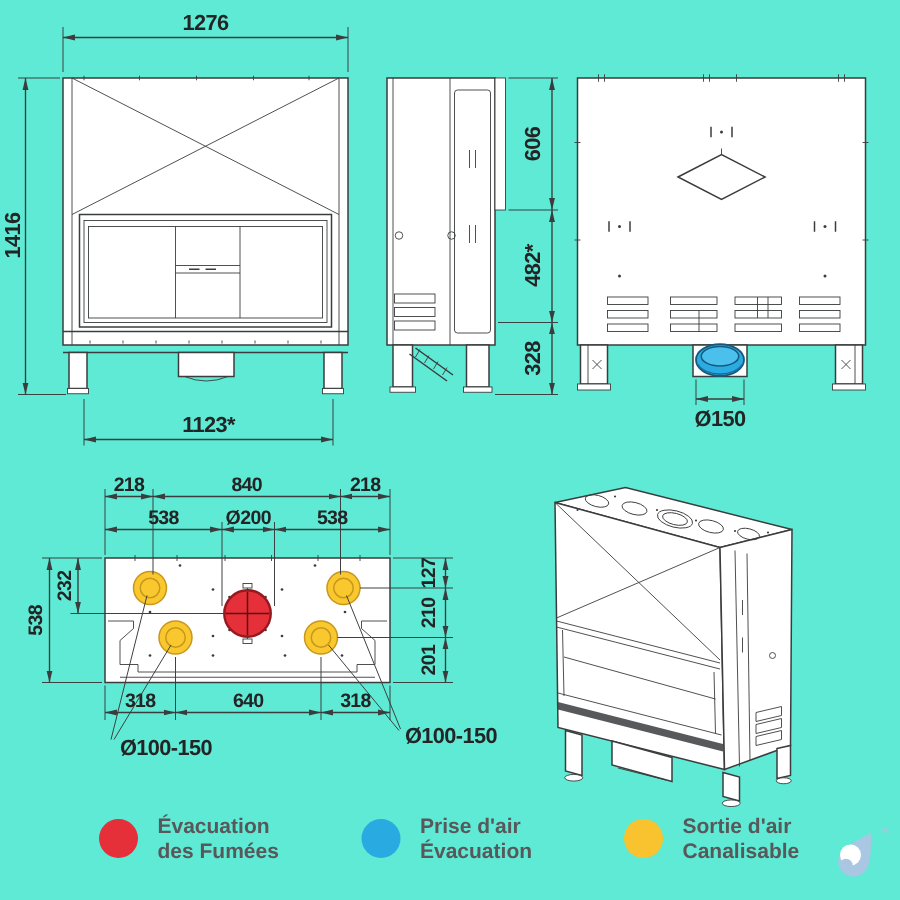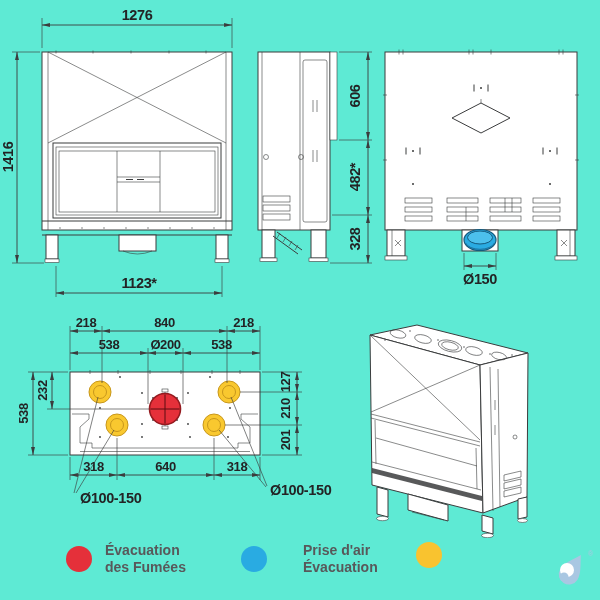--- a/index.html
+++ b/index.html
@@ -408,29 +408,33 @@
 </svg>
 
 <div>
   <div class="legend-item" style="left:66px;">
     <span class="dot c-red"></span>
     <div class="lbl">
       <span>Évacuation</span><br>
       <span>des Fumées</span>
     </div>
   </div>
-  <div class="legend-item" style="left:241px;gap:23px;">
+  <div class="legend-item" style="left:241px;">
     <span class="dot c-blue"></span>
     <div class="lbl">
       <span>Prise d'air</span><br>
       <span>Évacuation</span>
     </div>
   </div>
   <div class="legend-item" style="left:416px;">
     <span class="dot c-yellow"></span>
+    <div class="lbl">
+      <span>Sortie d'air</span><br>
+      <span>Canalisable</span>
+    </div>
   </div>
 </div>
 
 <svg width="52" height="58" viewBox="548 540 52 58" style="position:absolute;left:548px;top:540px;">
   <path transform="translate(571,571) rotate(32) scale(0.78)" d="M0,-24 C7,-11 13,-4 13,5 A13,13 0 1 1 -13,5 C-13,-4 -7,-11 0,-24 Z" fill="#a9c7e2"></path>
   <circle cx="567" cy="570" r="7" fill="#ffffff"></circle>
   <circle cx="564" cy="577" r="4.5" fill="#a9c7e2"></circle>
   <text x="588" y="556" font-size="7" fill="#a9c7e2" font-family="Liberation Sans, sans-serif">®</text>
 </svg>
 

